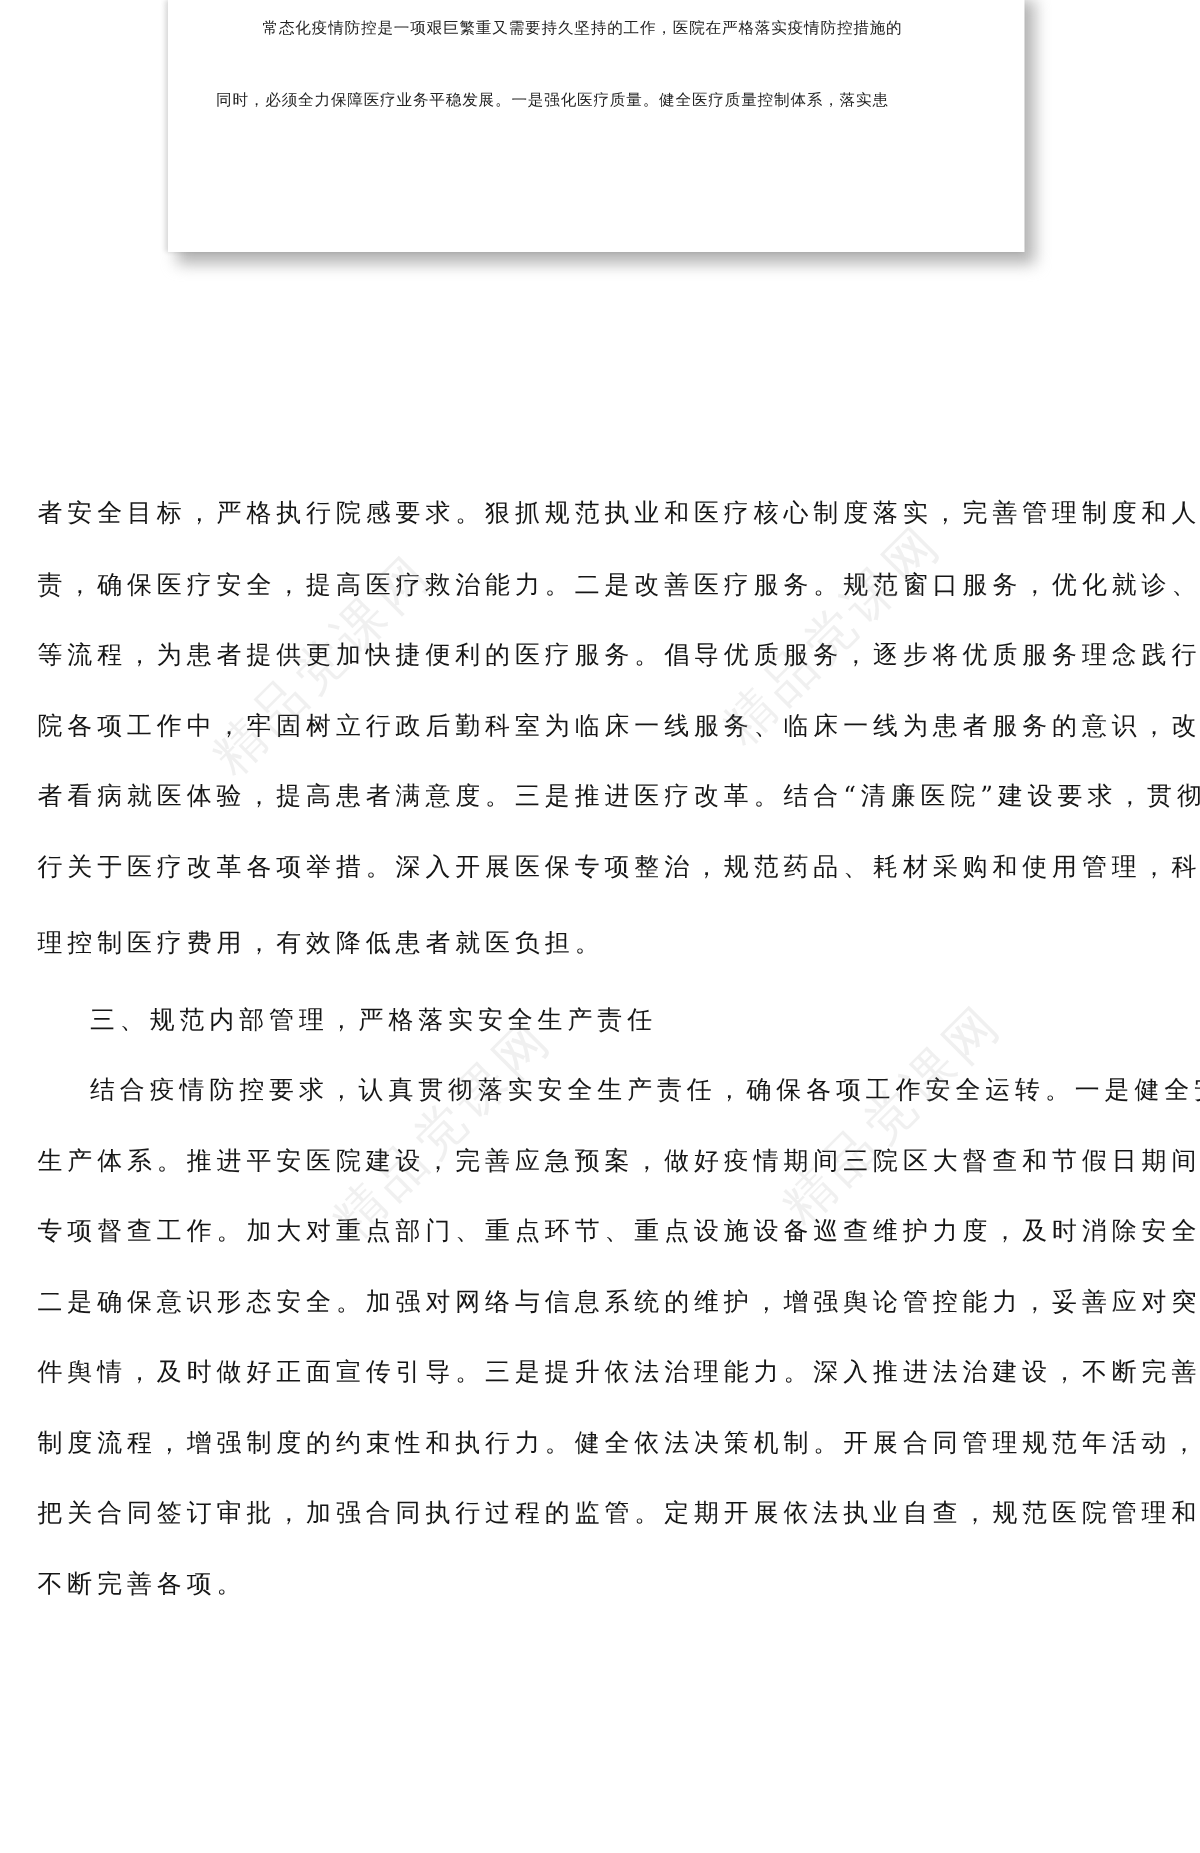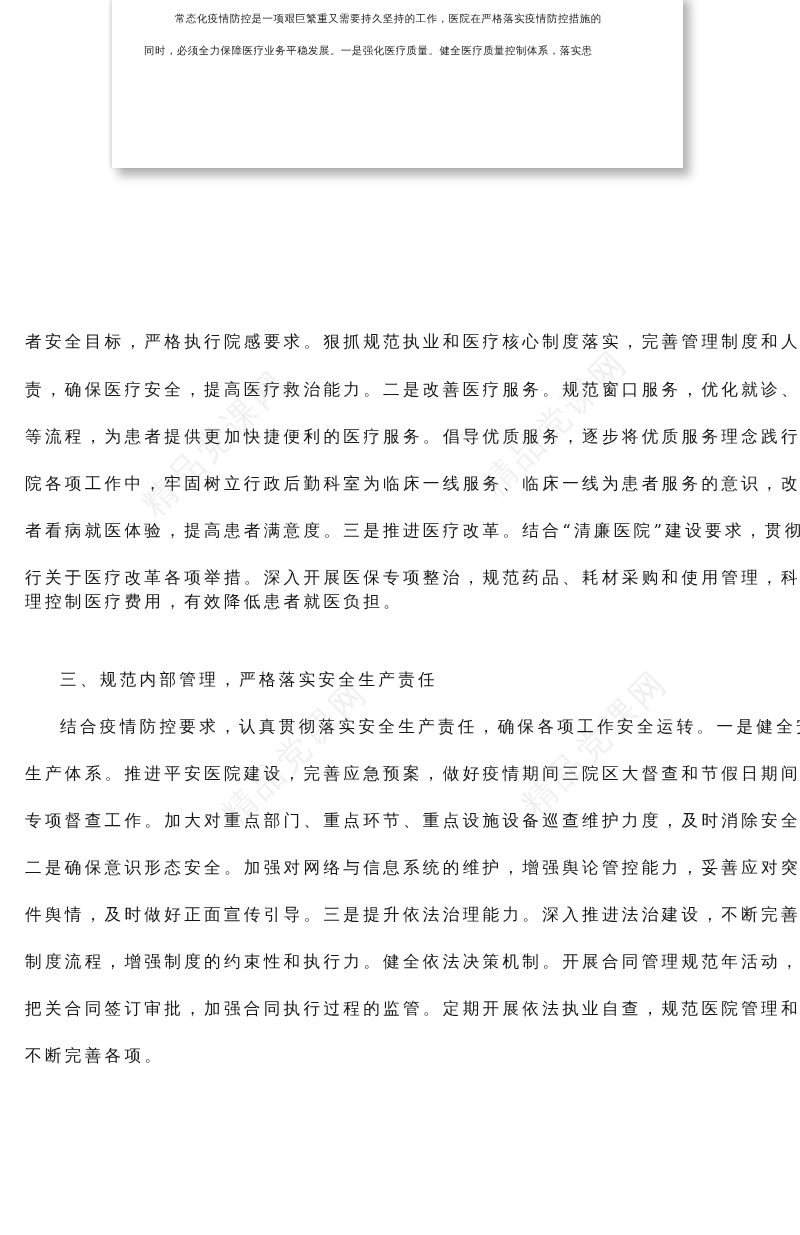--- a/index.html
+++ b/index.html
@@ -5,21 +5,21 @@
   html, body { margin:0; padding:0; background:#ffffff; }
   body { width:800px; height:1235px; position:relative; overflow:hidden;
          font-family:"DejaVu Serif","Liberation Serif",serif; color:#1a1a1a; }
   .card-shadow { position:absolute; left:118px; top:0; width:572px; height:176px;
          background:#b5b5b5; filter:blur(5px); }
   .card { position:absolute; left:112px; top:0; width:571px; height:168px;
           background:#ffffff; box-shadow:-2px 0 3px rgba(0,0,0,0.12); }
   .card-line { position:absolute; left:0; width:571px; font-size:10.4px;
           letter-spacing:0.55px; white-space:nowrap; color:#222; }
   .card-line.l1 { top:12px; left:63px; }
-  .card-line.l2 { top:44px; left:32px; }
+  .card-line.l2 { top:60px; left:32px; }
   .body { position:absolute; left:25px; top:0; width:752px; }
   .line { position:absolute; left:0; font-size:16.6px; letter-spacing:3.3px;
           white-space:nowrap; color:#161616; line-height:20px; }
   .indent { left:35px;text-align:center; }
   .watermark { position:absolute; font-size:34px; color:rgba(140,140,140,0.13);
           transform:rotate(-45deg); white-space:nowrap; letter-spacing:4px;
           pointer-events:none; font-family:"DejaVu Sans",sans-serif; }
 </style>
 </head>
 <body>
@@ -30,21 +30,21 @@
   <div class="card-line l2">同时，必须全力保障医疗业务平稳发展。一是强化医疗质量。健全医疗质量控制体系，落实患</div>
 </div>
 
 <div class="body">
   <div class="line" style="top:332px">者安全目标，严格执行院感要求。狠抓规范执业和医疗核心制度落实，完善管理制度和人员职</div>
   <div class="line" style="top:380px">责，确保医疗安全，提高医疗救治能力。二是改善医疗服务。规范窗口服务，优化就诊、结算</div>
   <div class="line" style="top:427px">等流程，为患者提供更加快捷便利的医疗服务。倡导优质服务，逐步将优质服务理念践行至医</div>
   <div class="line" style="top:474px">院各项工作中，牢固树立行政后勤科室为临床一线服务、临床一线为患者服务的意识，改善患</div>
   <div class="line" style="top:521px">者看病就医体验，提高患者满意度。三是推进医疗改革。结合“清廉医院”建设要求，贯彻执</div>
   <div class="line" style="top:568px">行关于医疗改革各项举措。深入开展医保专项整治，规范药品、耗材采购和使用管理，科学合</div>
-  <div class="line" style="top:592px">理控制医疗费用，有效降低患者就医负担。</div>
+  <div class="line" style="top:619px">理控制医疗费用，有效降低患者就医负担。</div>
 
   <div class="line indent" style="top:670px">三、规范内部管理，严格落实安全生产责任</div>
 
   <div class="line indent" style="top:717px">结合疫情防控要求，认真贯彻落实安全生产责任，确保各项工作安全运转。一是健全安全</div>
   <div class="line" style="top:764px">生产体系。推进平安医院建设，完善应急预案，做好疫情期间三院区大督查和节假日期间院内</div>
   <div class="line" style="top:811px">专项督查工作。加大对重点部门、重点环节、重点设施设备巡查维护力度，及时消除安全隐患。</div>
   <div class="line" style="top:858px">二是确保意识形态安全。加强对网络与信息系统的维护，增强舆论管控能力，妥善应对突发事</div>
   <div class="line" style="top:905px">件舆情，及时做好正面宣传引导。三是提升依法治理能力。深入推进法治建设，不断完善各项</div>
   <div class="line" style="top:952px">制度流程，增强制度的约束性和执行力。健全依法决策机制。开展合同管理规范年活动，严格</div>
   <div class="line" style="top:999px">把关合同签订审批，加强合同执行过程的监管。定期开展依法执业自查，规范医院管理和医务</div>

